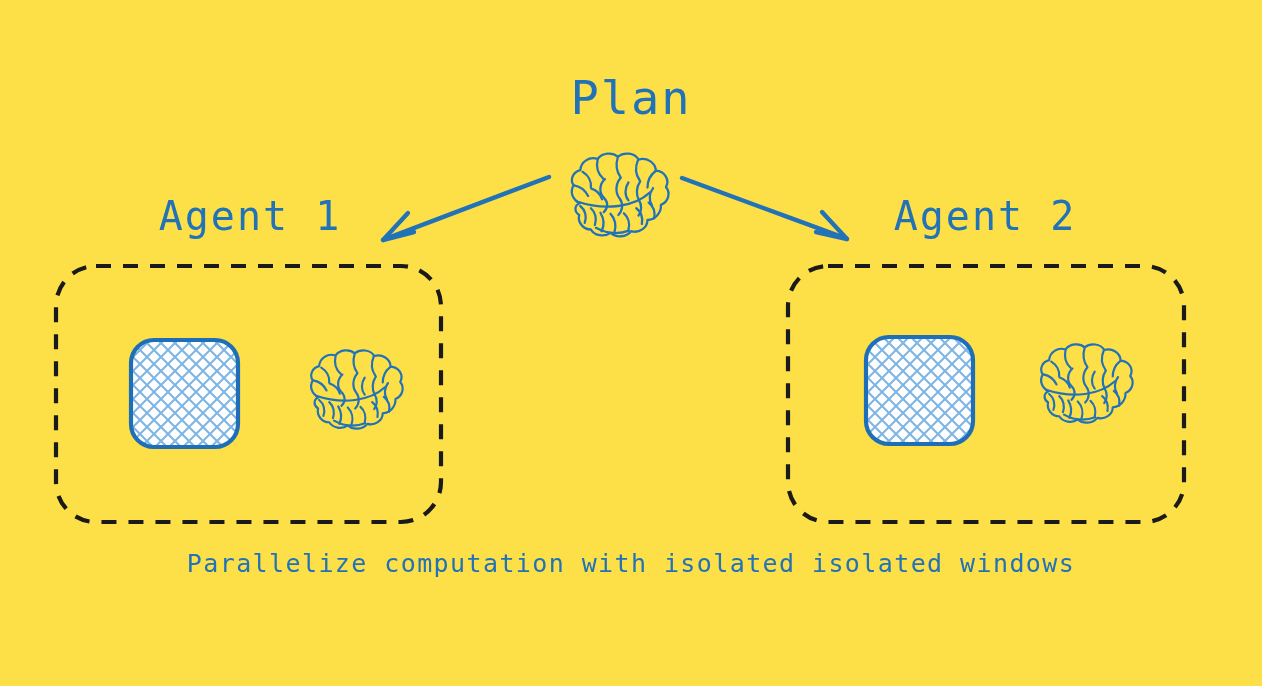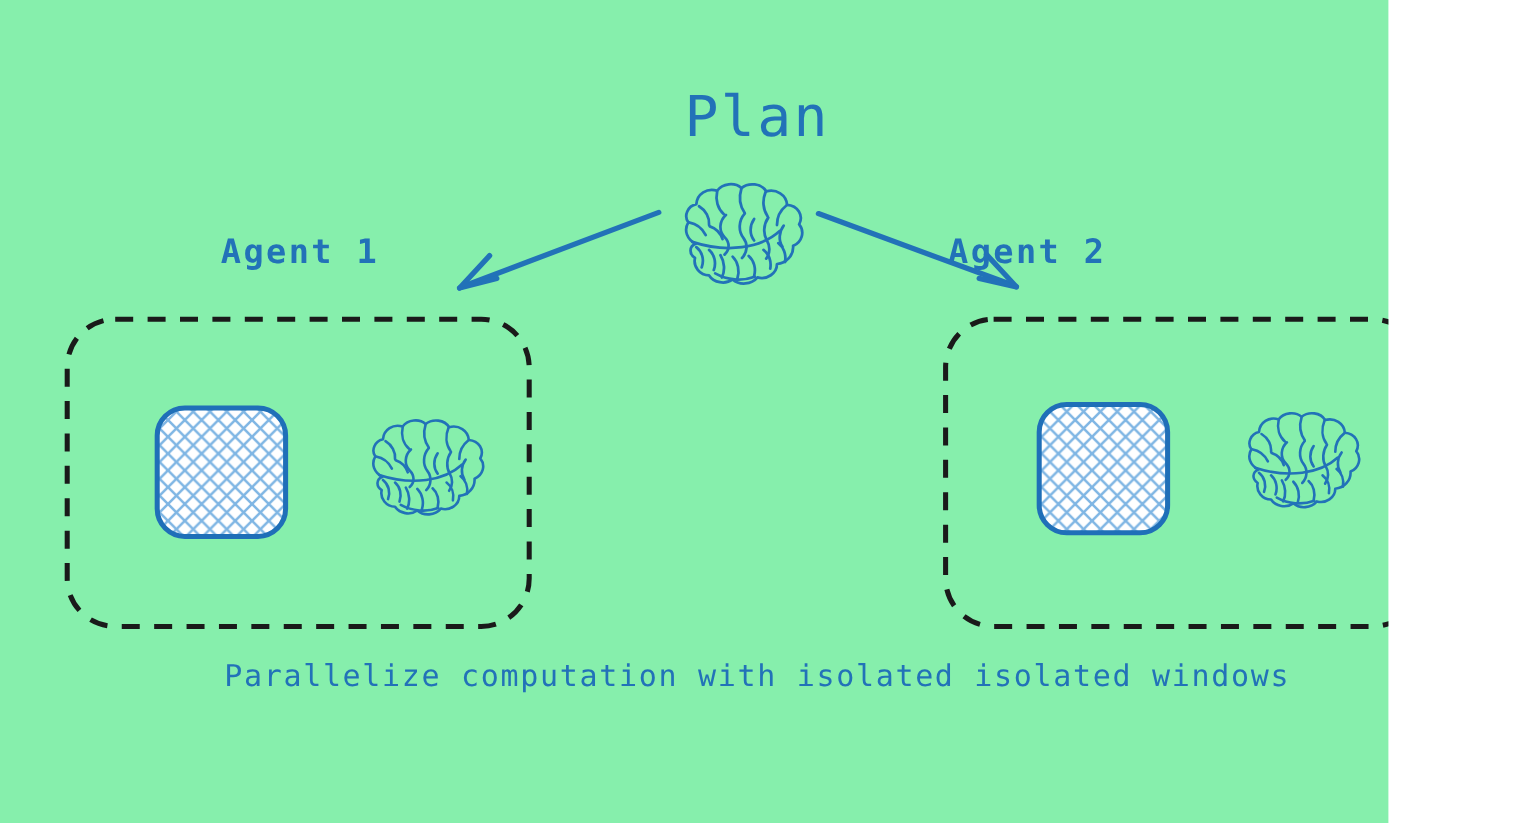--- a/index.html
+++ b/index.html
@@ -6,23 +6,23 @@
   html, body {
     margin: 0;
     padding: 0;
     background: #ffffff;
   }
   body {
     font-family: "DejaVu Sans Mono", monospace;
   }
   #canvas {
     position: relative;
-    width: 1157px;
+    width: 1262px;
     height: 686px;
-    background: #86efac;
+    background: #fde047;
     overflow: hidden;
   }
   #scene {
     position: absolute;
     inset: 0;
     width: 1262px;
     height: 686px;
   }
   .lbl {
     position: absolute;
@@ -30,32 +30,32 @@
     font-family: "DejaVu Sans Mono", monospace;
     white-space: pre;
     user-select: none;
   }
   .lbl-title {
     font-size: 47px;
     letter-spacing: 2px;
     font-weight: 400;
   }
   .lbl-agent {
-    font-size: 28px;
+    font-size: 40px;
     letter-spacing: 2px;
-    font-weight: 700;
+    font-weight: 400;
   }
   .lbl-caption {
     font-size: 25px;
     letter-spacing: 1.4px;
     font-weight: 400;
   }
   #title-plan   { left: 0; top: 70px; width: 1262px; text-align: center; }
   #label-agent1 { left: 55px;  top: 193px; width: 390px; text-align: center; }
-  #label-agent2 { left: 790px; top: 193px; width: 390px; text-align: left; }
+  #label-agent2 { left: 790px; top: 193px; width: 390px; text-align: center; }
   #caption      { left: 0; top: 549px; width: 1262px; text-align: center; }
 </style>
 </head>
 <body>
 
 <div id="canvas">
 
   <svg id="scene" viewBox="0 0 1262 686" xmlns="http://www.w3.org/2000/svg">
     <defs>
 

